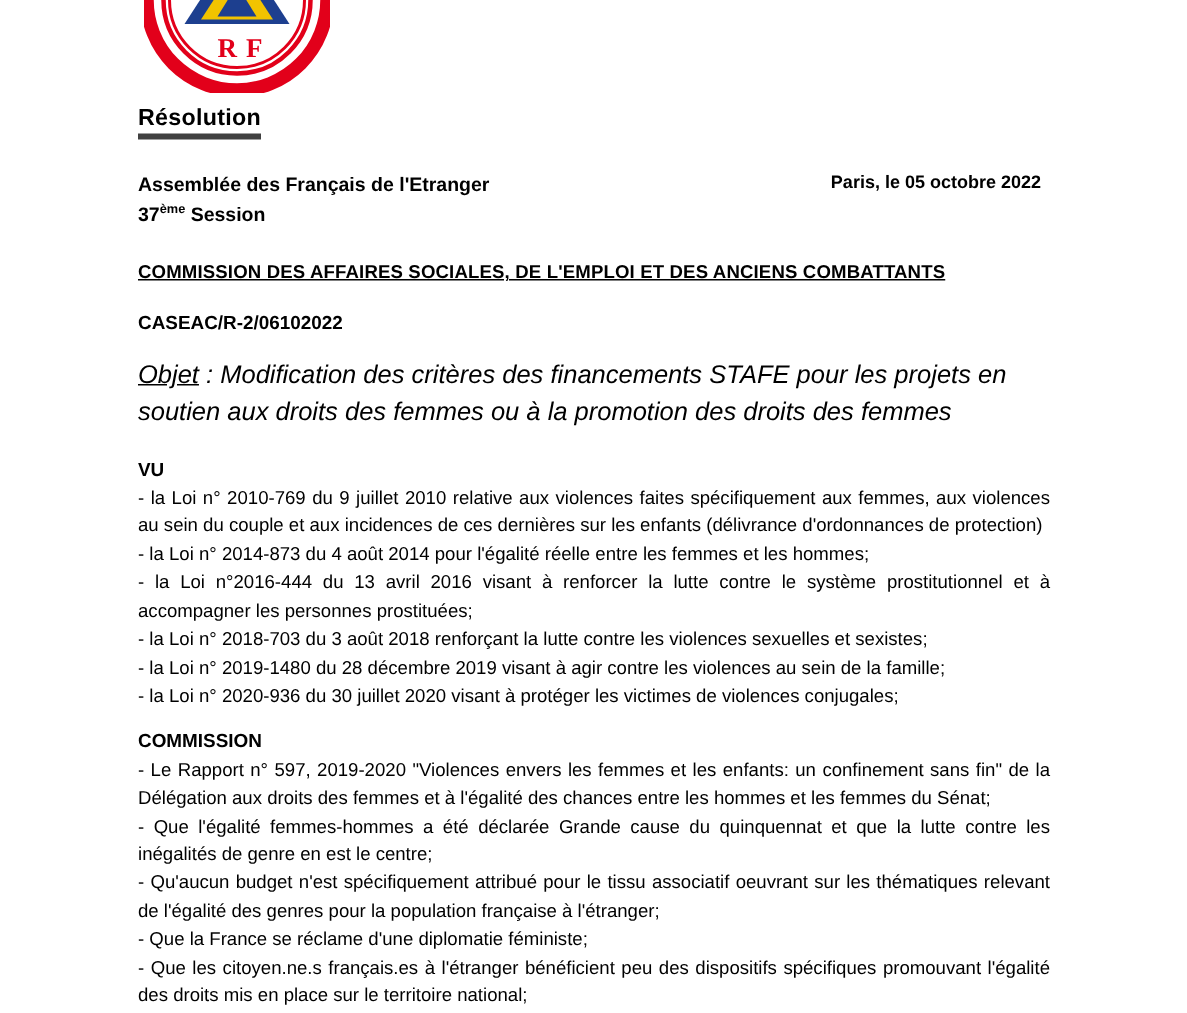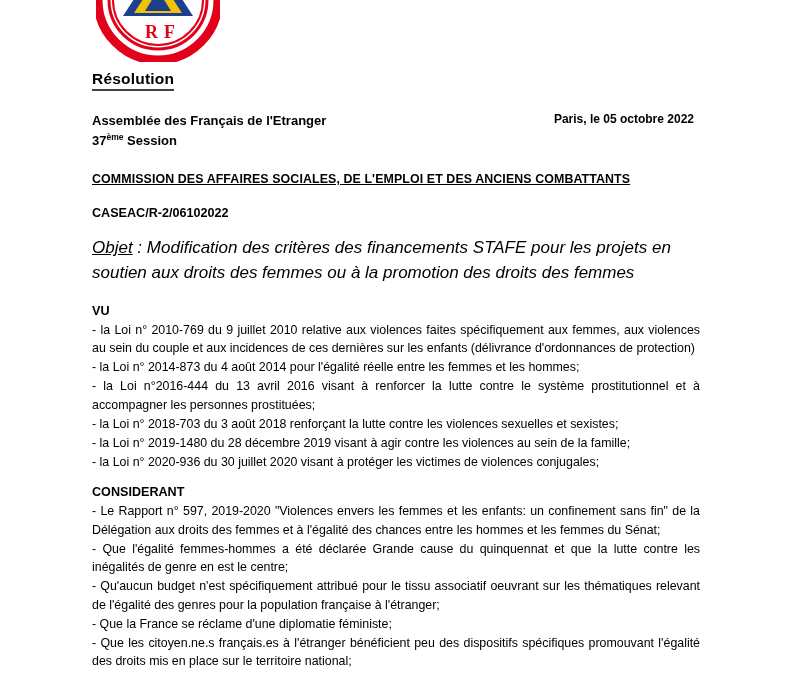--- a/index.html
+++ b/index.html
@@ -37,21 +37,21 @@
     left: 92px;
     top: 70px;
     width: 608px;
   }
 
   .title-res {
     font-size: 15.5px;
     font-weight: bold;
     letter-spacing: .2px;
     display: inline-block;
-    border-bottom: 2px solid #404040;
+    border-bottom: 4px solid #404040;
     padding-bottom: 1px;
     margin: 0 0 20px 0;
   }
 
   .row-assemblee {
     display: flex;
     justify-content: space-between;
     align-items: flex-start;
     margin-bottom: 22px;
   }
@@ -160,21 +160,21 @@
     <ul class="clause-list">
       <li>- la Loi n° 2010-769 du 9 juillet 2010 relative aux violences faites spécifiquement aux femmes, aux violences au sein du couple et aux incidences de ces dernières sur les enfants (délivrance d'ordonnances de protection)</li>
       <li>- la Loi n° 2014-873 du 4 août 2014 pour l'égalité réelle entre les femmes et les hommes;</li>
       <li>- la Loi n°2016-444 du 13 avril 2016 visant à renforcer la lutte contre le système prostitutionnel et à accompagner les personnes prostituées;</li>
       <li>- la Loi n° 2018-703 du 3 août 2018 renforçant la lutte contre les violences sexuelles et sexistes;</li>
       <li>- la Loi n° 2019-1480 du 28 décembre 2019 visant à agir contre les violences au sein de la famille;</li>
       <li>- la Loi n° 2020-936 du 30 juillet 2020 visant à protéger les victimes de violences conjugales;</li>
     </ul>
 
     
-    <div class="section-head">CONSIDERANT</div>
+    <div class="section-head">COMMISSION</div>
     <ul class="clause-list">
       <li>- Le Rapport n° 597, 2019-2020 "Violences envers les femmes et les enfants: un confinement sans fin" de la Délégation aux droits des femmes et à l'égalité des chances entre les hommes et les femmes du Sénat;</li>
       <li>- Que l'égalité femmes-hommes a été déclarée Grande cause du quinquennat et que la lutte contre les inégalités de genre en est le centre;</li>
       <li>- Qu'aucun budget n'est spécifiquement attribué pour le tissu associatif oeuvrant sur les thématiques relevant de l'égalité des genres pour la population française à l'étranger;</li>
       <li>- Que la France se réclame d'une diplomatie féministe;</li>
       <li>- Que les citoyen.ne.s français.es à l'étranger bénéficient peu des dispositifs spécifiques promouvant l'égalité des droits mis en place sur le territoire national;</li>
     </ul>
 
   </div>
 </div>

